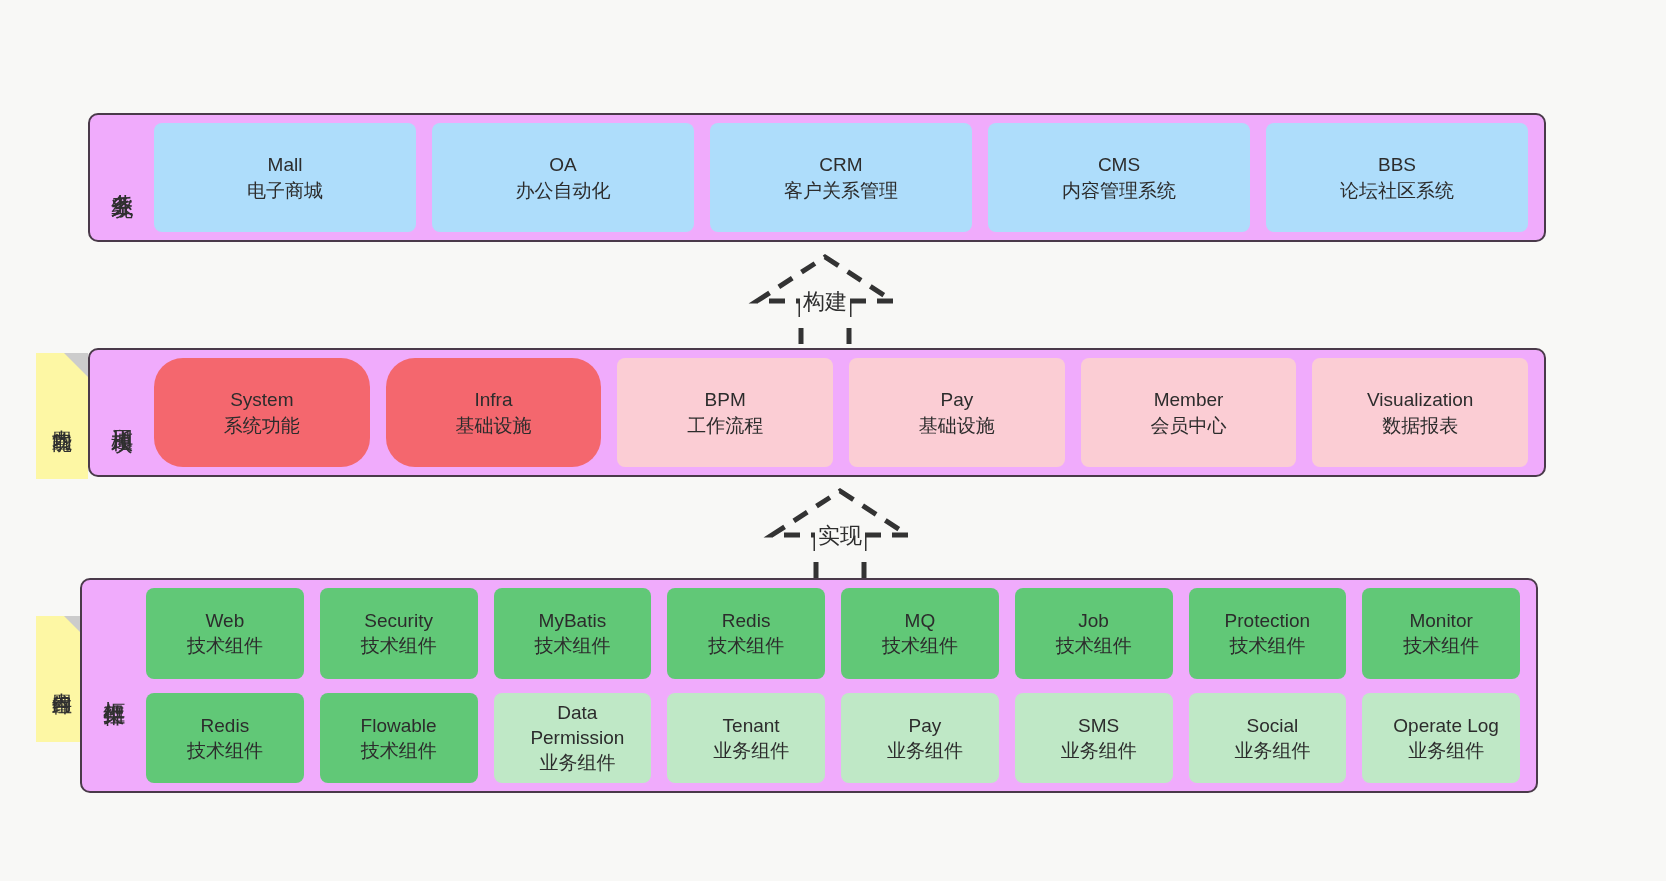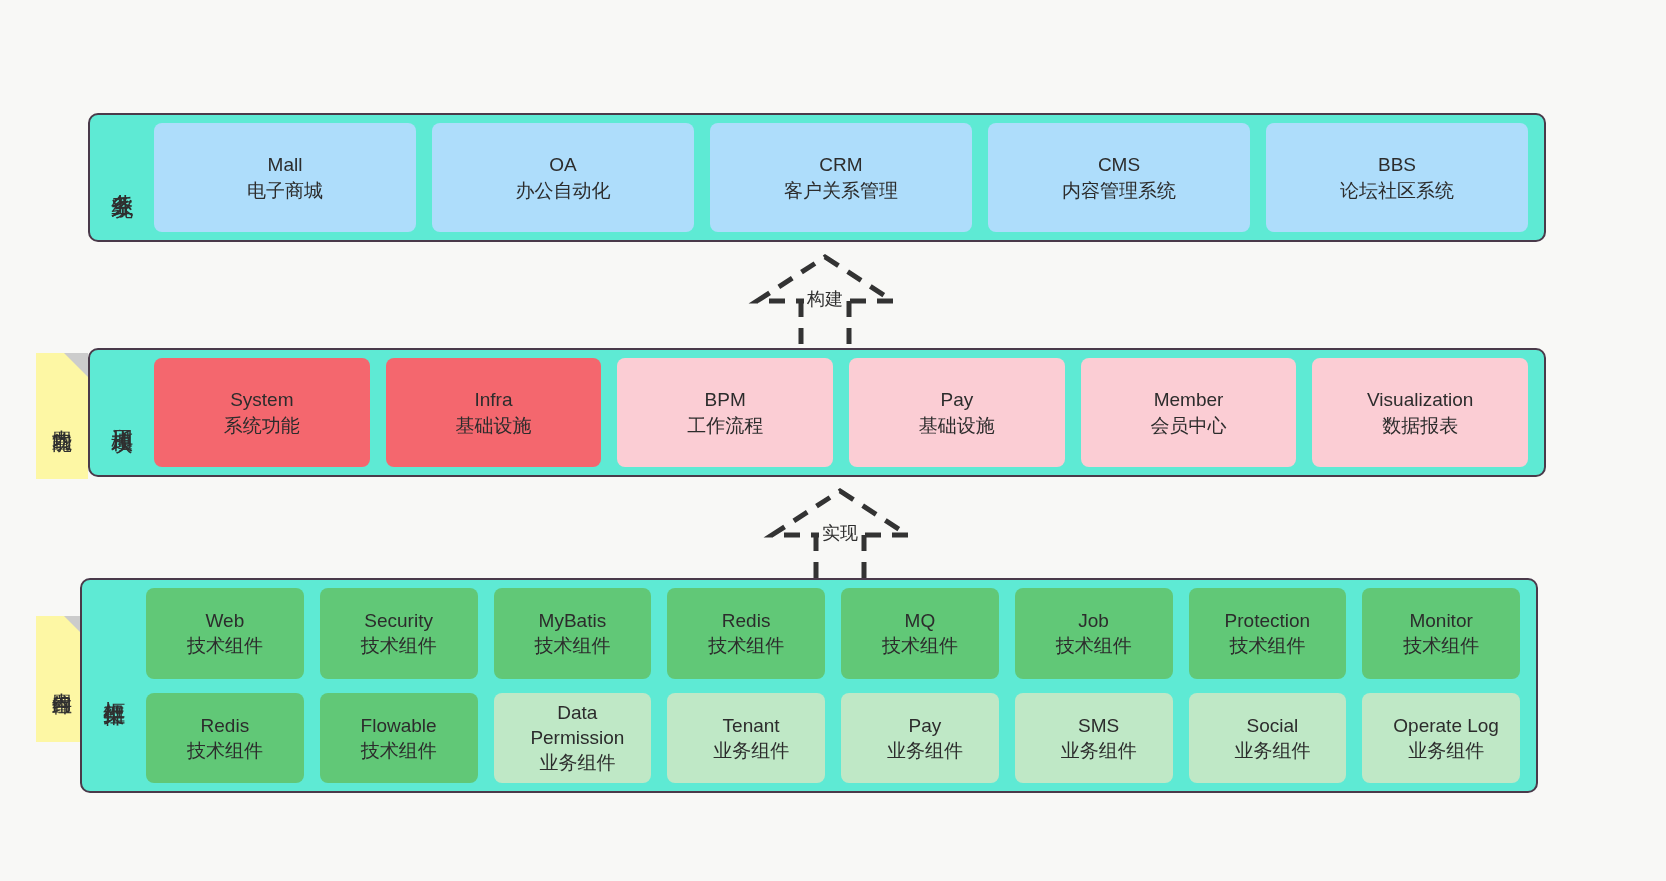--- a/index.html
+++ b/index.html
@@ -18,21 +18,21 @@
 
   .canvas {
     position: absolute;
     inset: 0;
   }
 
   
   .layer {
     position: absolute;
     box-sizing: border-box;
-    background: #5eead4;
+    background: #f0abfc;
     border: 2px solid #4a3a4a;
     border-radius: 10px;
     display: flex;
     align-items: stretch;
     padding: 8px 10px;
   }
   .layer-title {
     flex: 0 0 auto;
     width: 44px;
     display: flex;
@@ -72,21 +72,21 @@
     line-height: 1.32;
     color: #2c2c2c;
     padding: 4px 6px;
     box-sizing: border-box;
     overflow: hidden;
   }
   .cell .en { white-space: normal; }
   .cell .cn { white-space: nowrap; }
 
   .c-blue        { background: #aeddfb; }
-  .c-red         { background: #f4676e; }
+  .c-red         { background: #f4676e; border-radius: 29px; }
   .c-pink        { background: #fbcdd4; }
   .c-green       { background: #61c877; }
   .c-green-light { background: #bfe8c6; padding-left: 16px; }
 
   
   #layer-business { left: 88px;  top: 113px; width: 1458px; height: 129px; }
   #layer-common   { left: 88px;  top: 348px; width: 1458px; height: 129px; }
   #layer-frame    { left: 80px;  top: 578px; width: 1458px; height: 215px; }
 
   #layer-business .cells .cell,
@@ -125,21 +125,21 @@
     position: absolute;
     width: 160px;
     height: 92px;
   }
   .connector svg { display: block; overflow: visible; }
   .connector .conn-label {
     position: absolute;
     left: 50%;
     top: 34px;
     transform: translateX(-50%);
-    font-size: 18px;
+    font-size: 22px;
     color: #2f2f2f;
     background: #f8f8f6;
     padding: 0 3px;
     white-space: nowrap;
   }
   #connector-build   { left: 745px; top: 253px; }
   #connector-realize { left: 760px; top: 487px; }
 </style>
 </head>
 <body>

